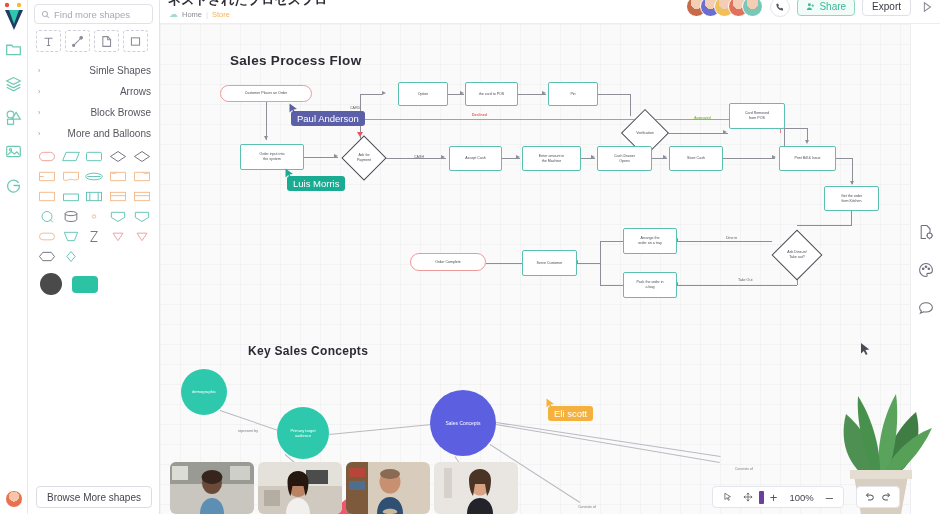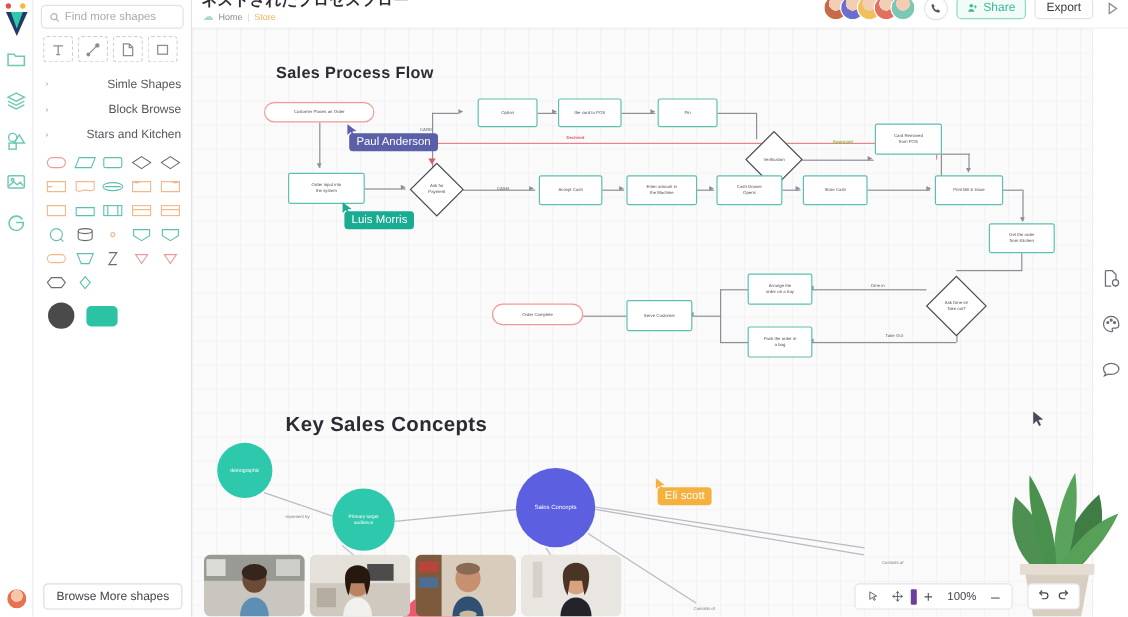--- a/index.html
+++ b/index.html
@@ -105,21 +105,21 @@
     position:absolute; left:160px; top:24px; right:0; bottom:0;
     background:#fafafa;
     background-image:
       linear-gradient(to right, rgba(0,0,0,.028) 1px, transparent 1px),
       linear-gradient(to bottom, rgba(0,0,0,.028) 1px, transparent 1px);
     background-size:20px 20px;
     overflow:hidden;
   }
   .board-title { position:absolute; font-weight:bold; color:#2b2b34; letter-spacing:.3px; }
   #t1 { left:70px; top:29px; font-size:13.5px; }
-  #t2 { left:78px; top:320px; font-size:17px; }
+  #t2 { left:88px; top:320px; font-size:12px; }
   
   .node {
     position:absolute; background:#fff; border:1.2px solid #5cc0b0; border-radius:2px;
     display:flex; align-items:center; justify-content:center; text-align:center;
     font-size:3.6px; color:#4b4b55; line-height:1.35; padding:1px; cursor:pointer;
   }
   .node.term { border-color:#ef9a9a; border-radius:11px; }
   .diamond {
     position:absolute; background:#fff; border:1.2px solid #4a4a55;
     transform:rotate(45deg); cursor:pointer;
@@ -265,25 +265,29 @@
       </div>
   </div>
 
   <div id="catlist">
       <div class="cat">
         <span class="chev">›</span>
         <span>Simle Shapes</span>
       </div>
       <div class="cat">
         <span class="chev">›</span>
-        <span>Block Browse</span>
+        <span>Arrows</span>
       </div>
       <div class="cat">
         <span class="chev">›</span>
-        <span>Stars and Kitchen</span>
+        <span>Block Browse</span>
+      </div>
+      <div class="cat">
+        <span class="chev">›</span>
+        <span>More and Balloons</span>
       </div>
     </div>
 
   <div id="shapegrid">
       <div class="sh">
         <svg viewBox="0 0 24 18" fill="none" stroke="#ef9a9a" stroke-width="1.1">
           <rect x="3" y="4" width="18" height="10" rx="5"></rect>
         </svg>
       </div>
       <div class="sh">

